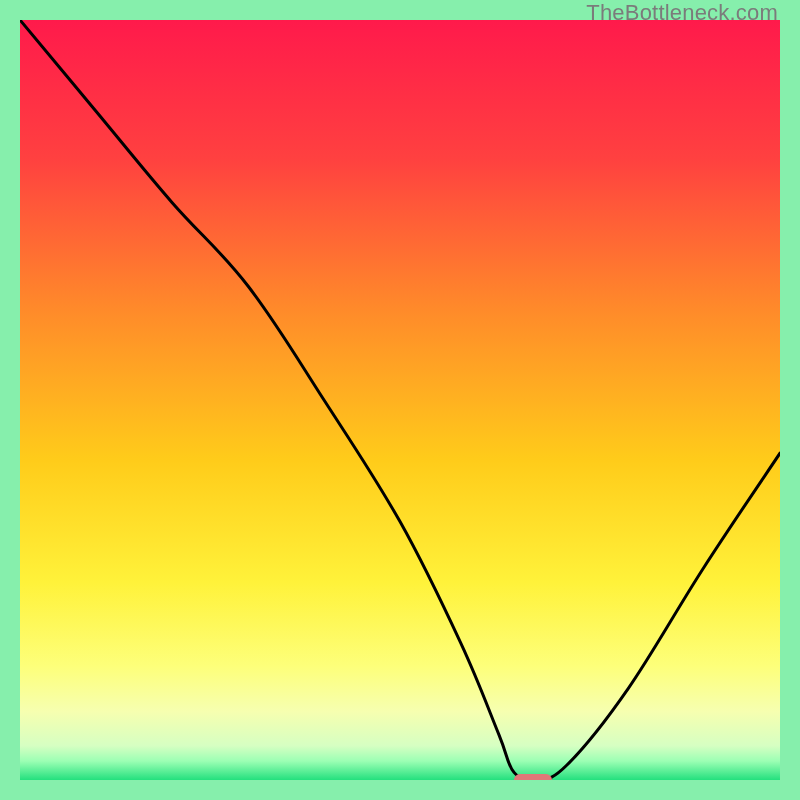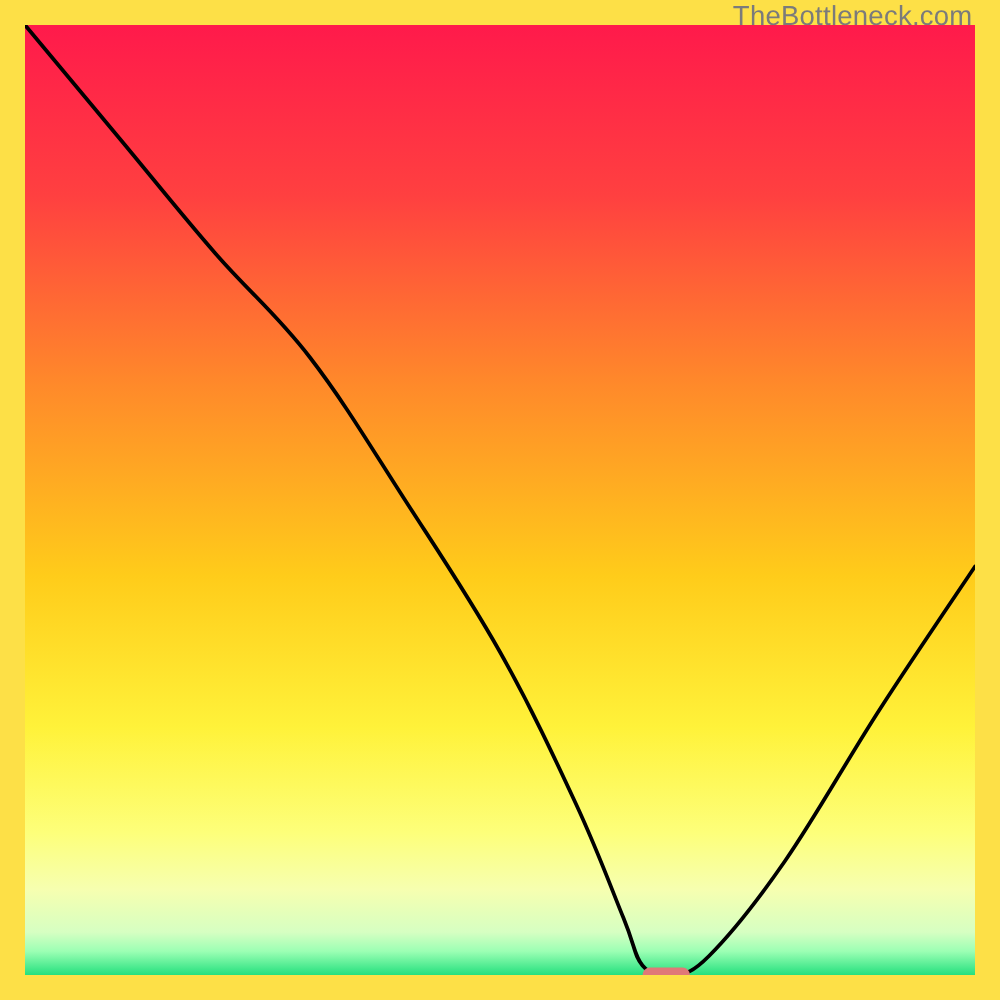--- a/index.html
+++ b/index.html
@@ -9,21 +9,21 @@
     height: 800px;
     background: #000;
     overflow: hidden;
   }
   .frame {
     position: absolute;
     left: 0;
     top: 0;
     width: 800px;
     height: 800px;
-    background: #fde047;
+    background: #86efac;
   }
   .plot {
     position: absolute;
     left: 20px;
     top: 20px;
     width: 760px;
     height: 760px;
     overflow: hidden;
   }
   .gradient {

